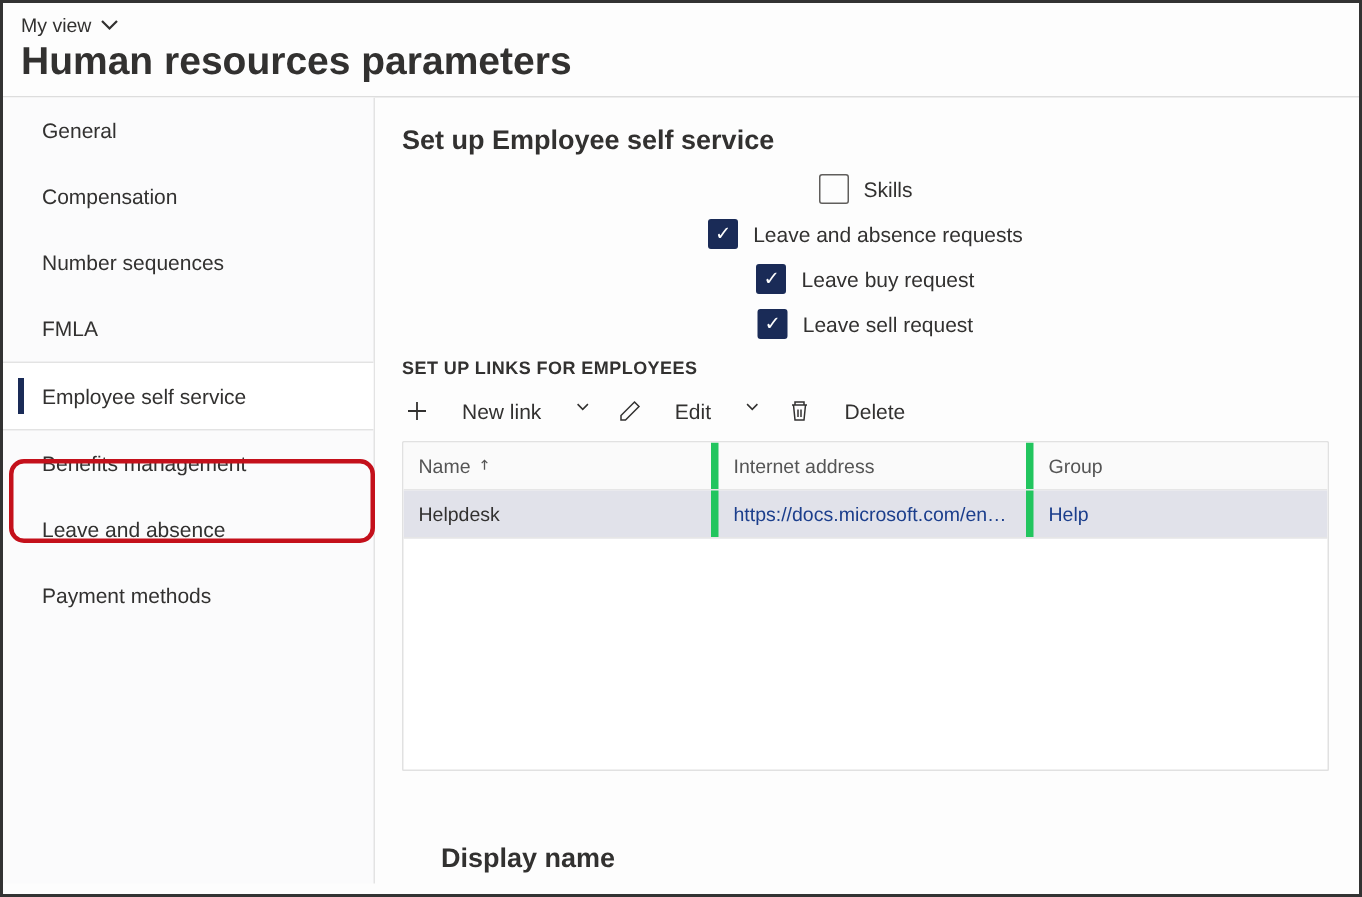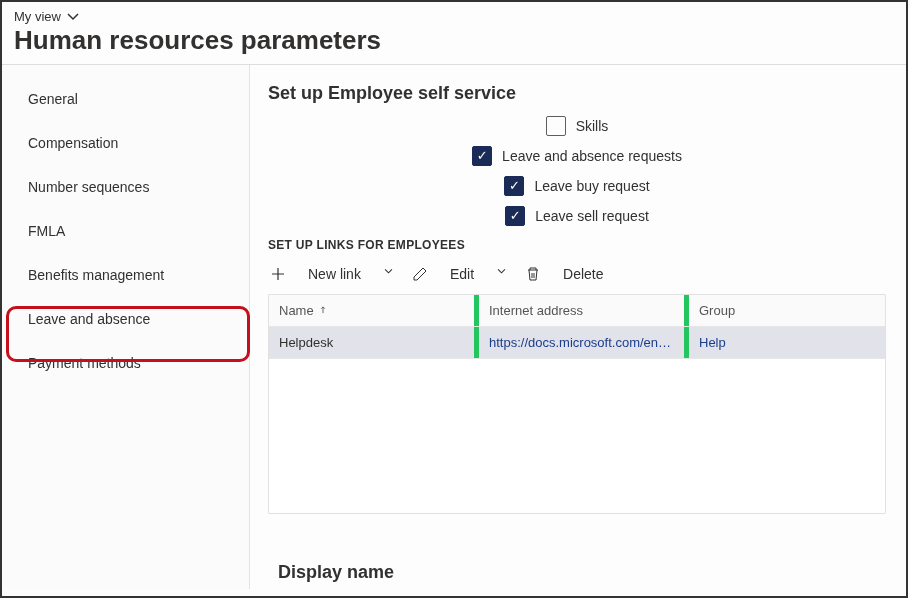--- a/index.html
+++ b/index.html
@@ -30,21 +30,21 @@
     font-weight: 600;
     margin-top: 0px;
   }
   .main-wrap {
     display: flex;
     height: calc(100% - 70px);
   }
   .sidebar {
     width: 248px;
     border-right: 1px solid #e3e3e3;
-    padding-top: 12px;
+    padding-top: 0;
     background: #fbfbfc;
   }
   .sidebar-item {
     padding: 14px 20px 14px 26px;
     font-size: 14px;
     cursor: pointer;
     color: #323130;
     position: relative;
   }
   .sidebar-item.active {
@@ -162,21 +162,21 @@
     color: #1b3e8c;
     white-space: nowrap;
     overflow: hidden;
     text-overflow: ellipsis;
   }
   .second-section {
     font-size: 18px;
     font-weight: 600;
     position: absolute;
     bottom: 6px;
-    left: 28px;
+    left: 44px;
   }
   svg { display: block; }
 </style>
 </head>
 <body>
 
 <div class="header">
   <div class="view-select">
     <span>My view</span>
     <svg class="tool-icon" viewBox="0 0 16 16" width="12" height="12">
@@ -185,20 +185,21 @@
   </div>
   <h1 class="page-title">Human resources parameters</h1>
 </div>
 
 <div class="main-wrap">
   <div class="sidebar">
     <div class="sidebar-item"><span>General</span></div>
     <div class="sidebar-item"><span>Compensation</span></div>
     <div class="sidebar-item"><span>Number sequences</span></div>
     <div class="sidebar-item"><span>FMLA</span></div>
+    <div class="sidebar-item active"><span>Employee self service</span></div>
     <div class="sidebar-item"><span>Benefits management</span></div>
     <div class="sidebar-item"><span>Leave and absence</span></div>
     <div class="sidebar-item"><span>Payment methods</span></div>
   </div>
 
   <div class="content">
     <div class="section-title">Set up Employee self service</div>
 
     <div class="cb-row">
       <span class="checkbox"></span>

